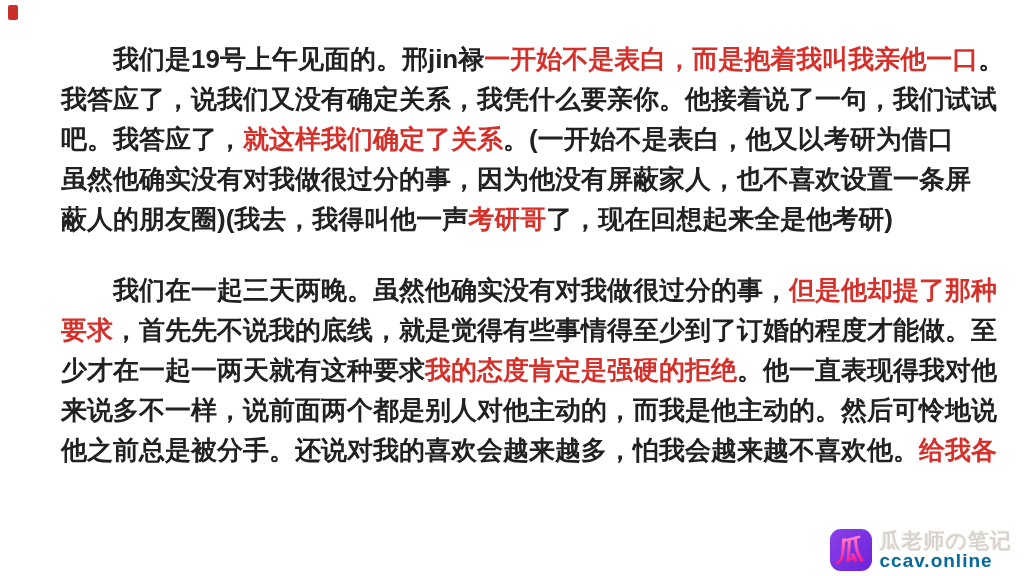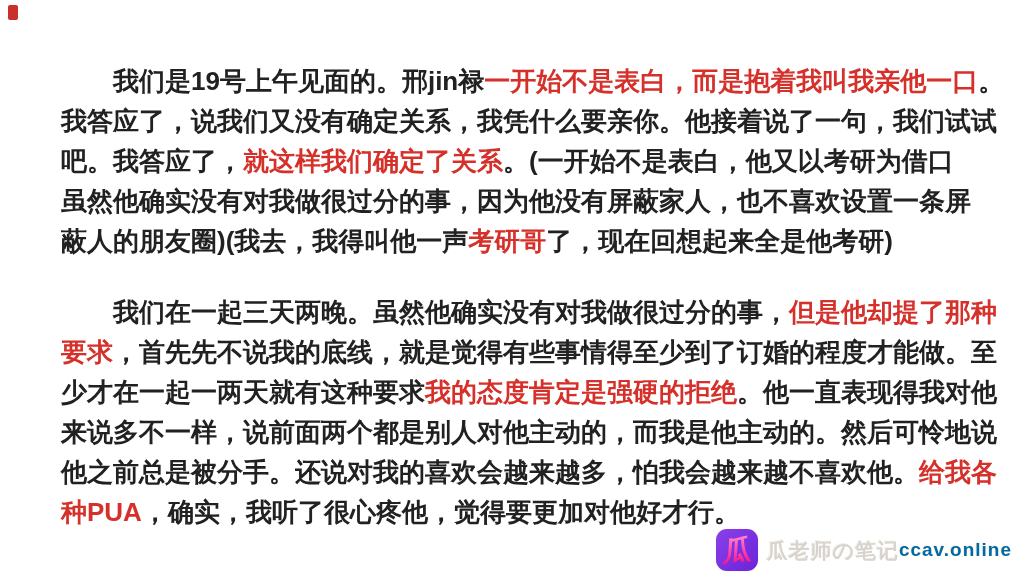--- a/index.html
+++ b/index.html
@@ -9,21 +9,21 @@
     font-family:"Liberation Sans","DejaVu Sans",sans-serif;
   }
   .canvas{position:absolute;inset:0;background:#ffffff;}
   
   .corner-mark{
     position:absolute;left:8px;top:5px;width:10px;height:15px;
     background:#c9302c;border-radius:2px;
   }
   
   .doc{
-    position:absolute;left:61px;top:61px;width:941px;
+    position:absolute;left:61px;top:39px;width:941px;
     font-weight:700;font-size:26px;line-height:40px;
     color:var(--ink,#212121);
     text-align:left;white-space:nowrap;
   }
   .para + .para{margin-top:31px;}
   .line{height:40px;}
   .line.indent{text-indent:52px;}
   .hl{color:var(--hl,#d5302a);}
   
   .watermark{
@@ -35,21 +35,21 @@
     background:linear-gradient(135deg,#8a41e8 0%,#6c22d9 100%);
     display:flex;align-items:center;justify-content:center;
     box-shadow:0 0 1px rgba(0,0,0,.2);
   }
   .wm-icon span{
     font-size:29px;font-weight:700;line-height:1;
     background:linear-gradient(180deg,#ff82cd 0%,#ff2fa0 70%,#e81688 100%);
     -webkit-background-clip:text;background-clip:text;color:transparent;
     transform:skewX(-8deg) rotate(-4deg);
   }
-  .wm-text{display:flex;flex-direction:row;justify-content:center;}
+  .wm-text{display:flex;flex-direction:column;justify-content:center;}
   .wm-line1{
     font-size:21px;font-weight:700;letter-spacing:1px;line-height:21px;
     color:#d8d4cd;
     text-shadow:1px 1px 0 #ffffff,-1px -1px 0 #f4f1ea,1px -1px 0 #ffffff,-1px 1px 0 #ffffff;
   }
   .wm-line2{
     font-size:19px;font-weight:700;letter-spacing:1px;line-height:20px;
     color:#0369a1;
     text-shadow:1px 1px 0 #ffffff,-1px -1px 0 #f4f1ea,1px -1px 0 #ffffff,-1px 1px 0 #ffffff;
   }
@@ -68,21 +68,20 @@
         <div class="line"><span>吧。我答应了，</span><span class="hl">就这样我们确定了关系</span><span>。(一开始不是表白，他又以考研为借口</span></div>
         <div class="line"><span>虽然他确实没有对我做很过分的事，因为他没有屏蔽家人，也不喜欢设置一条屏</span></div>
         <div class="line"><span>蔽人的朋友圈)(我去，我得叫他一声</span><span class="hl">考研哥</span><span>了，现在回想起来全是他考研)</span></div>
       </div>
       <div class="para">
         <div class="line indent"><span>我们在一起三天两晚。虽然他确实没有对我做很过分的事，</span><span class="hl">但是他却提了那种</span></div>
         <div class="line"><span class="hl">要求</span><span>，首先先不说我的底线，就是觉得有些事情得至少到了订婚的程度才能做。至</span></div>
         <div class="line"><span>少才在一起一两天就有这种要求</span><span class="hl">我的态度肯定是强硬的拒绝</span><span>。他一直表现得我对他</span></div>
         <div class="line"><span>来说多不一样，说前面两个都是别人对他主动的，而我是他主动的。然后可怜地说</span></div>
         <div class="line"><span>他之前总是被分手。还说对我的喜欢会越来越多，怕我会越来越不喜欢他。</span><span class="hl">给我各</span></div>
-        <div class="line"><span class="hl">种PUA</span><span>，确实，我听了很心疼他，觉得要更加对他好才行。</span></div>
       </div>
     </div>
 
   <div class="watermark">
     <div class="wm-icon">
       <span>瓜</span>
     </div>
     <div class="wm-text">
       <div class="wm-line1">瓜老师の笔记</div>
       <div class="wm-line2">ccav.online</div>

